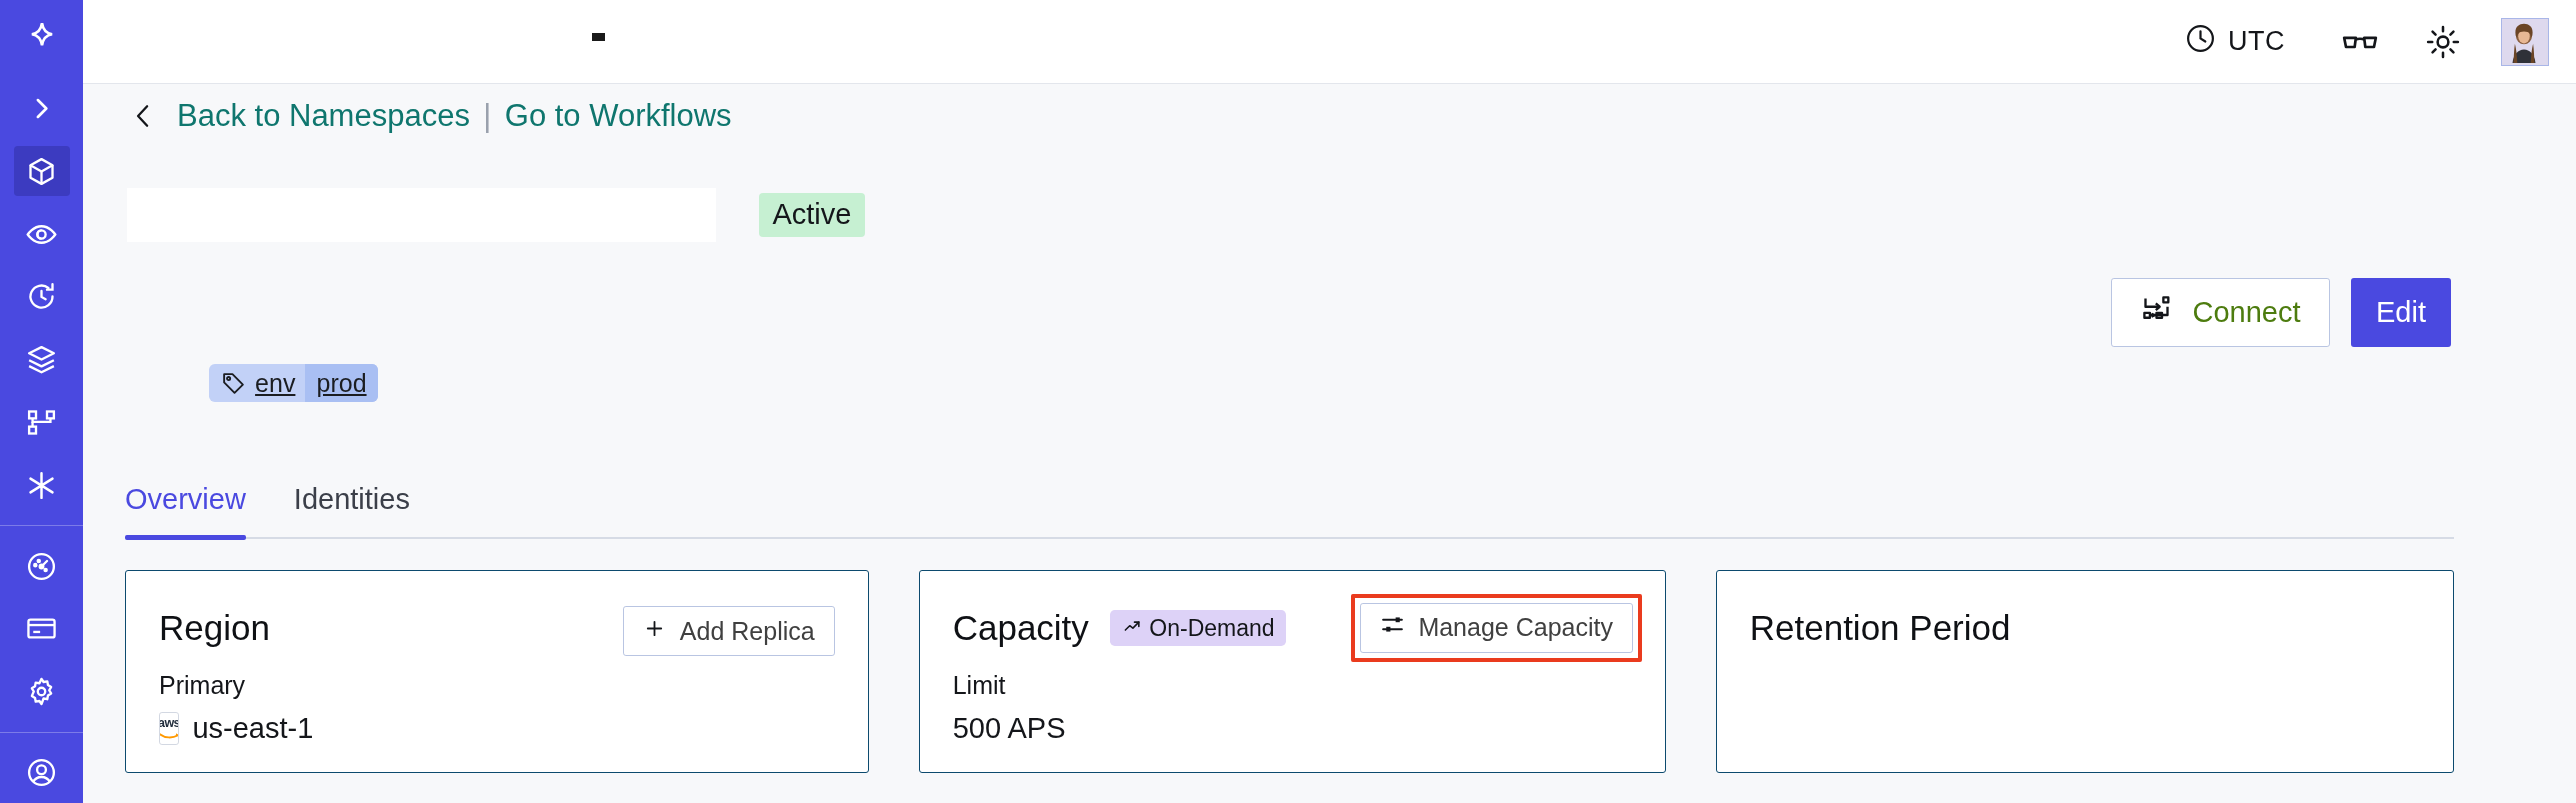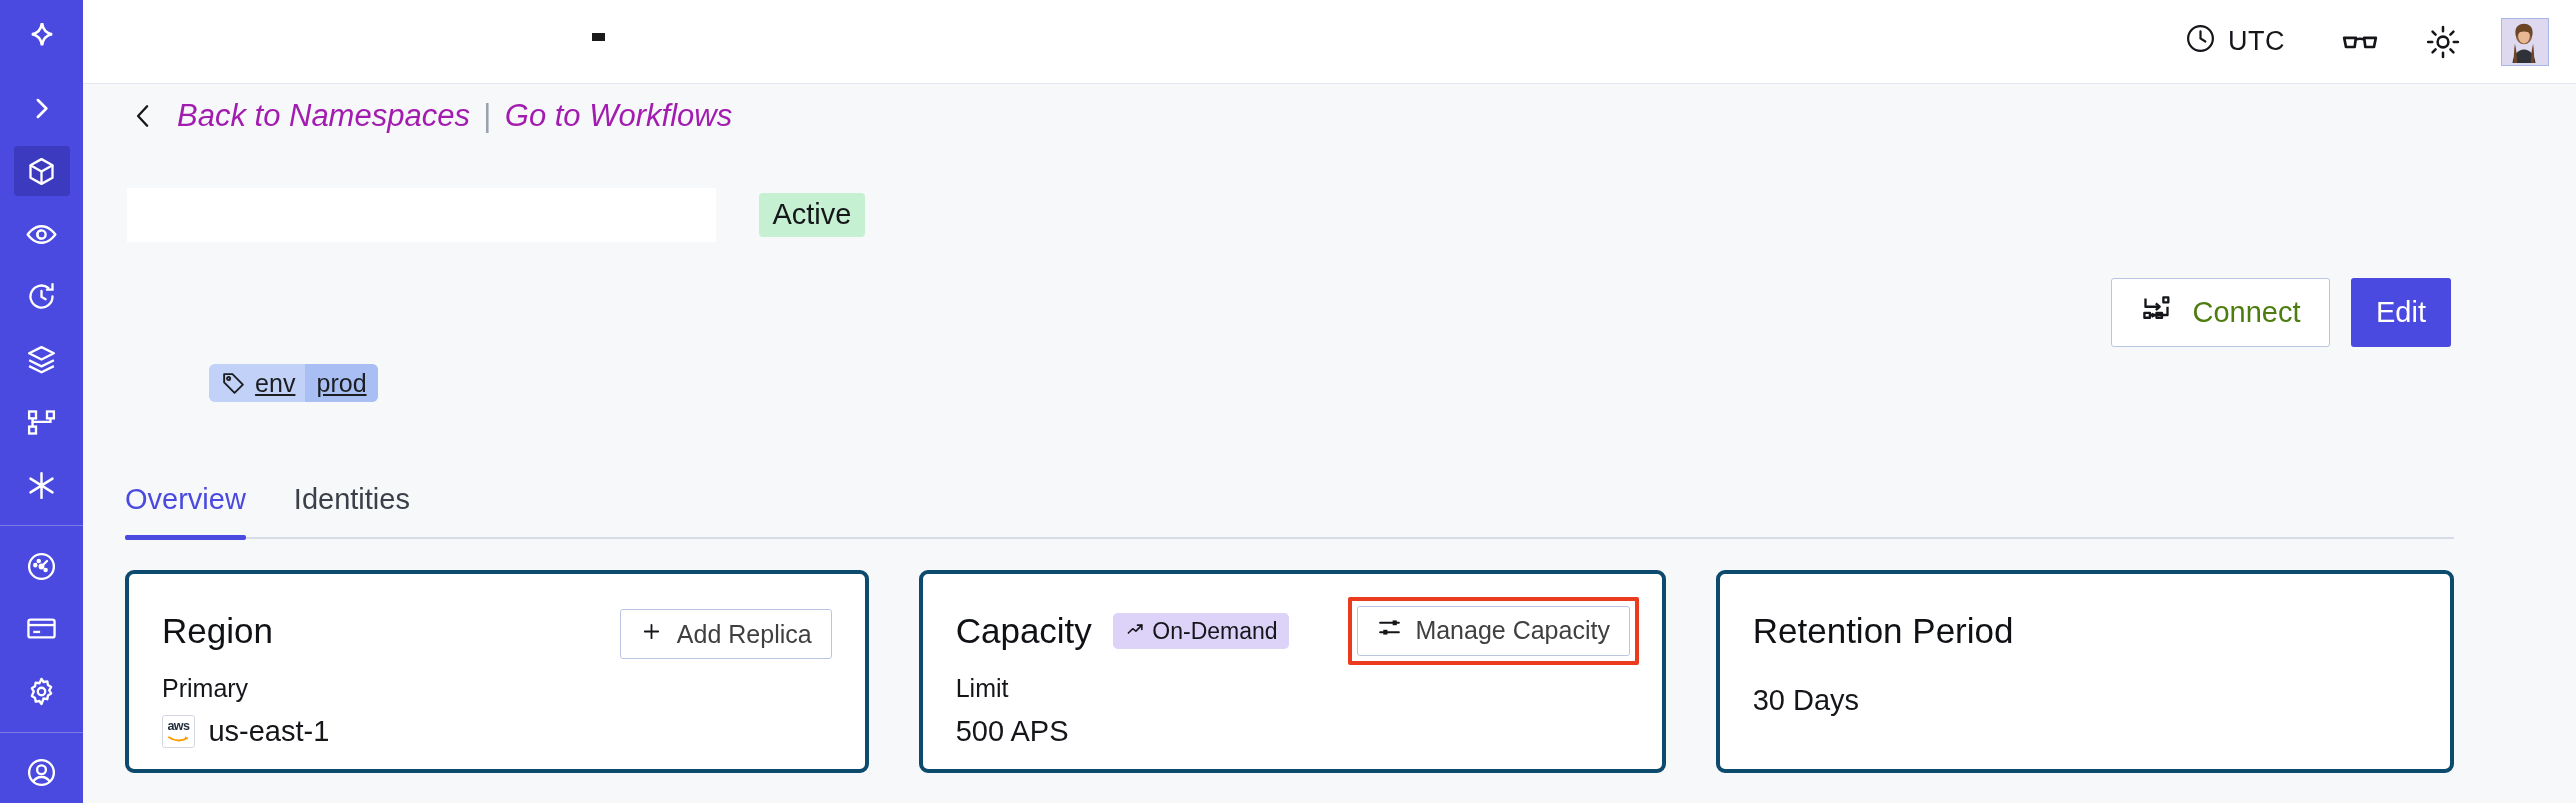--- a/index.html
+++ b/index.html
@@ -70,21 +70,21 @@
     width: 2493px; height: 719px;
     background: #f7f8fa;
   }
 
   .breadcrumb {
     position: absolute; left: 129px; top: 98px;
     display: flex; align-items: center; gap: 0;
     font-size: 31px; color: #14161a;
   }
   .bc-chevron { margin-right: 19px; display: flex; align-items: center; }
-  .bc-link { color: #a21caf; font-style: italic; }
+  .bc-link { color: #0f766e; }
   .bc-div { color: #9aa1ad; margin: 0 13.4px; font-weight: 300; }
 
   .titlerow {
     position: absolute; left: 127px; top: 188px;
     width: 2302px; height: 54px;
     display: flex; align-items: center;
   }
   .title-redacted {
     width: 589px; height: 54px; background: #ffffff;
   }
@@ -157,22 +157,22 @@
   }
 
   
   .cards {
     position: absolute; left: 125px; top: 570px;
     width: 2329px; height: 203px;
     display: flex; gap: 50px;
   }
   .card {
     background: #ffffff;
-    border: 4px solid #0c4a6e;
-    border-radius: 9px;
+    border: 1px solid #0c4a6e;
+    border-radius: 3px;
     padding: 35px 33px 0 33px;
     position: relative;
     height: 203px;
   }
   .card.region { width: 1063px; }
   .card.capacity { width: 1068px; }
   .card.retention { width: 1055px; }
   .card-head {
     display: flex; align-items: center; gap: 21px;
     height: 44px;
@@ -181,21 +181,21 @@
   .badge-ondemand {
     background: #ddd2f7; color: #14161a;
     font-size: 23px; border-radius: 4.8px;
     padding: 4.8px 11.5px;
     display: inline-flex; align-items: center; gap: 5px;
     line-height: 1.15;
   }
   .card-sub { font-size: 25px; color: #14161a; margin-top: 21px; }
   .card-val { font-size: 29px; color: #14161a; margin-top: 11.5px; display: flex; align-items: center; gap: 13.4px; }
   .aws-chip {
-    width: 33px; height: 33px;
+    width: 20px; height: 33px;
     border: 1px solid #d3d8e2; border-radius: 2.9px;
     background: #fff; display: flex; flex-direction: column;
     align-items: center; justify-content: center;
     overflow: hidden;
   }
   .aws-chip .aws-txt { font-size: 12.5px; font-weight: bold; color: #232f3e; line-height: 1; letter-spacing: -0.5px; }
 
   .card-action {
     position: absolute; right: 33px; top: 35px;
   }
@@ -504,18 +504,17 @@
           </span>
           <span>Manage Capacity</span>
         </button>
       </div>
     </div>
 
     <div class="card retention">
       <div class="card-head">
         <span class="card-title">Retention Period</span>
       </div>
-      <div class="retention-val">30 Days</div>
     </div>
 
   </section>
 </div>
 
 
 </body></html>

